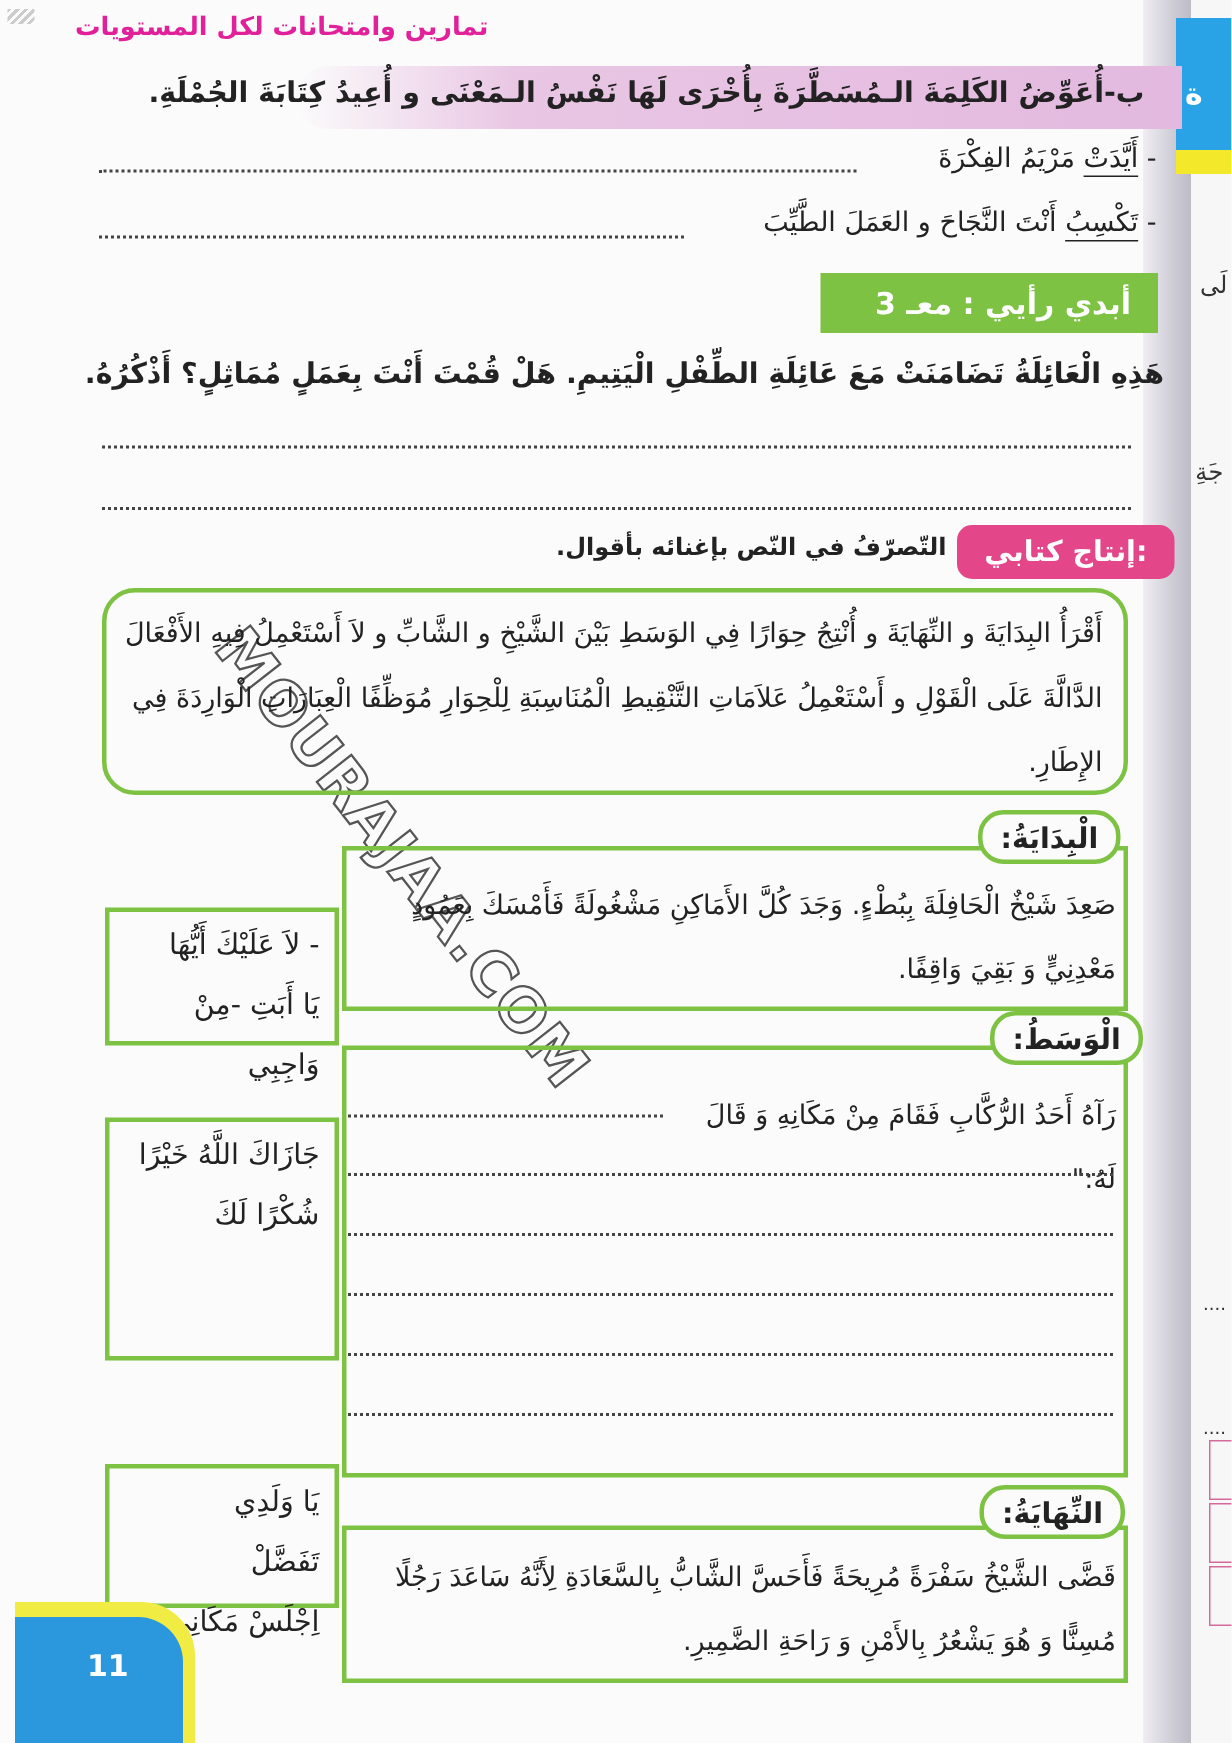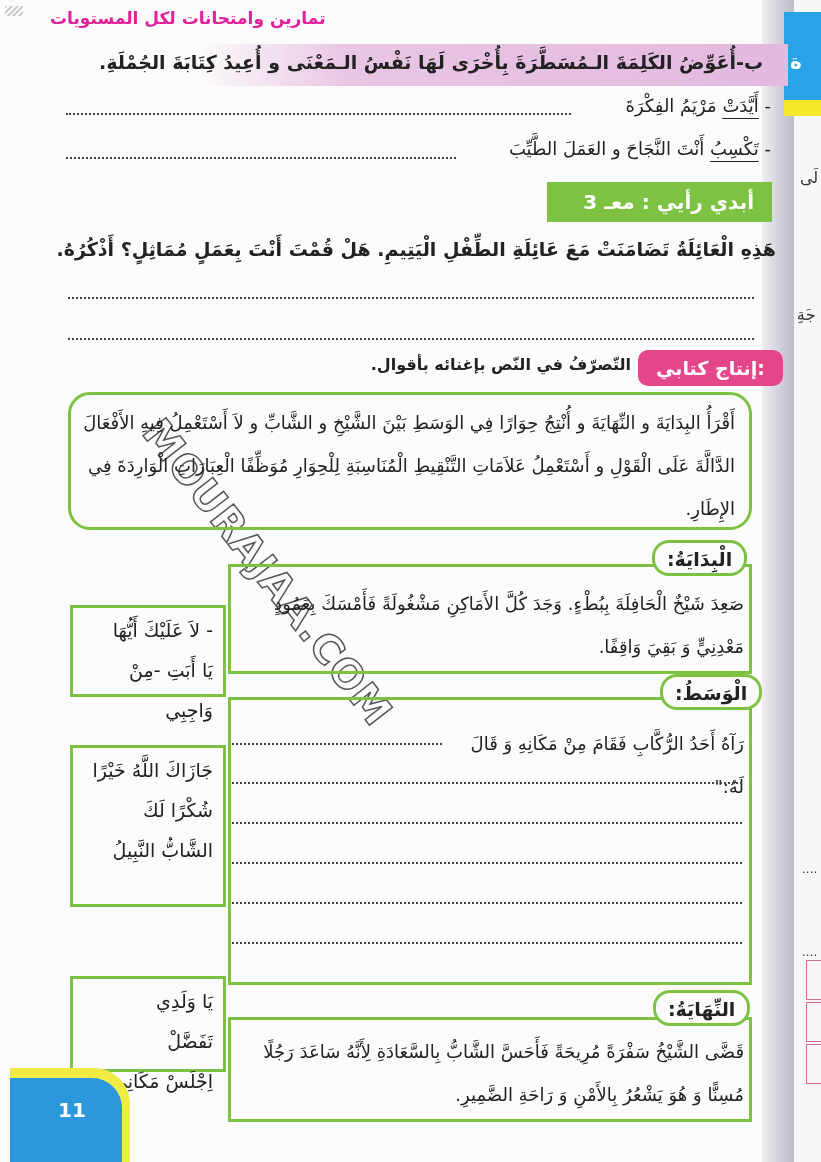--- a/index.html
+++ b/index.html
@@ -97,21 +97,21 @@
 <body>
 
 <div class="abs corner-mark"></div>
 <div class="abs site-title rtl">تمارين وامتحانات لكل المستويات</div>
 
 <div class="abs binding"></div>
 <div class="abs next-page"></div>
 <div class="abs tab-blue"></div>
 <div class="abs tab-yellow"></div>
 <div class="abs tab-glyph">ة</div>
-<div class="abs edge-glyph" style="left:800px;top:168px;">لَى</div>
+<div class="abs edge-glyph" style="left:800px;top:180px;">لَى</div>
 <div class="abs edge-glyph" style="left:796px;top:305px;font-family:Liberation Mono, monospace;">جَةِ</div>
 <div class="abs edge-glyph" style="left:802px;top:862px;font-size:12px;">....</div>
 <div class="abs edge-glyph" style="left:802px;top:945px;font-size:12px;">....</div>
 <div class="abs edge-box" style="top:960px;"></div>
 <div class="abs edge-box" style="top:1002px;"></div>
 <div class="abs edge-box" style="top:1044px;"></div>
 
 <div class="abs banner-b"></div>
 <div class="abs banner-b-text rtl">ب-أُعَوِّضُ الكَلِمَةَ الـمُسَطَّرَةَ بِأُخْرَى لَهَا نَفْسُ الـمَعْنَى و أُعِيدُ كِتَابَةَ الجُمْلَةِ.</div>
 
@@ -157,21 +157,20 @@
 <div class="abs pill rtl" style="left:653px;top:990px;">النِّهَايَةُ:</div>
 <div class="abs part-text rtl" style="left:238px;top:1030px;width:506px;">قَضَّى الشَّيْخُ سَفْرَةً مُرِيحَةً فَأَحَسَّ الشَّابُّ بِالسَّعَادَةِ لِأَنَّهُ سَاعَدَ رَجُلًا مُسِنًّا وَ هُوَ يَشْعُرُ بِالأَمْنِ وَ رَاحَةِ الضَّمِيرِ.</div>
 
 <div class="abs phrase-box rtl" style="top:605px;height:92px;">
   <div>- لاَ عَلَيْكَ أَيُّهَا</div>
   <div>يَا أَبَتِ -مِنْ وَاجِبِي</div>
 </div>
 <div class="abs phrase-box rtl" style="top:745px;height:162px;">
   <div>جَازَاكَ اللَّهُ خَيْرًا</div>
   <div>شُكْرًا لَكَ</div>
-  <div>الشَّابُّ النَّبِيلُ</div>
 </div>
 <div class="abs phrase-box rtl" style="top:928px;height:96px;margin-top:48px;">
   <div>يَا وَلَدِي</div>
   <div>تَفَضَّلْ</div>
   <div>اِجْلَسْ مَكَانِي</div>
 </div>
 
 <div class="abs page-badge-yellow"></div>
 <div class="abs page-badge-blue"></div>
 <div class="abs page-number">11</div>

